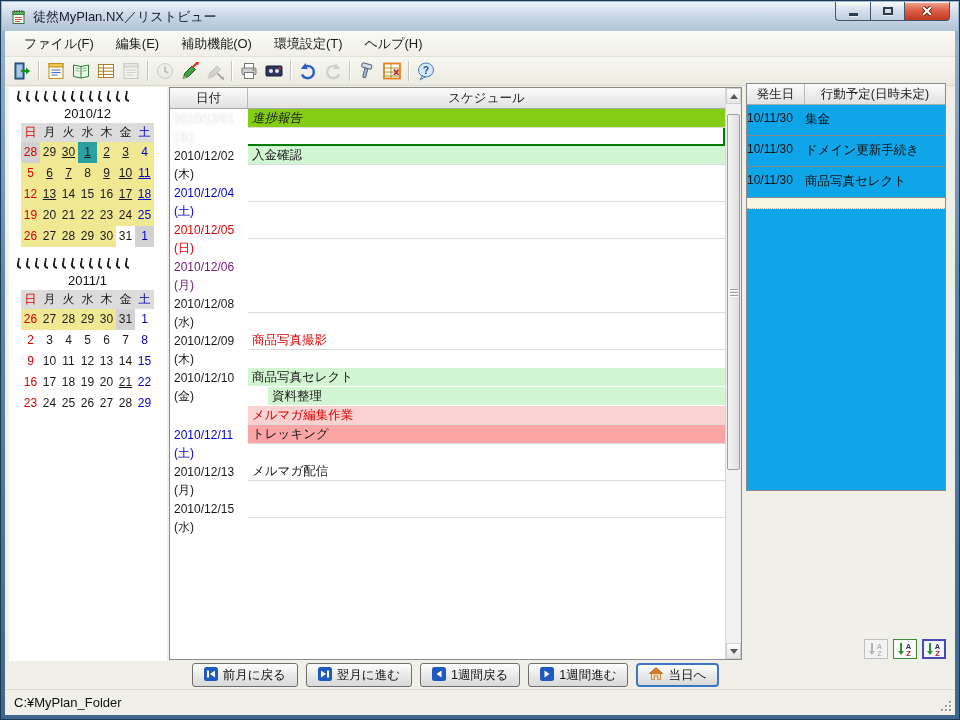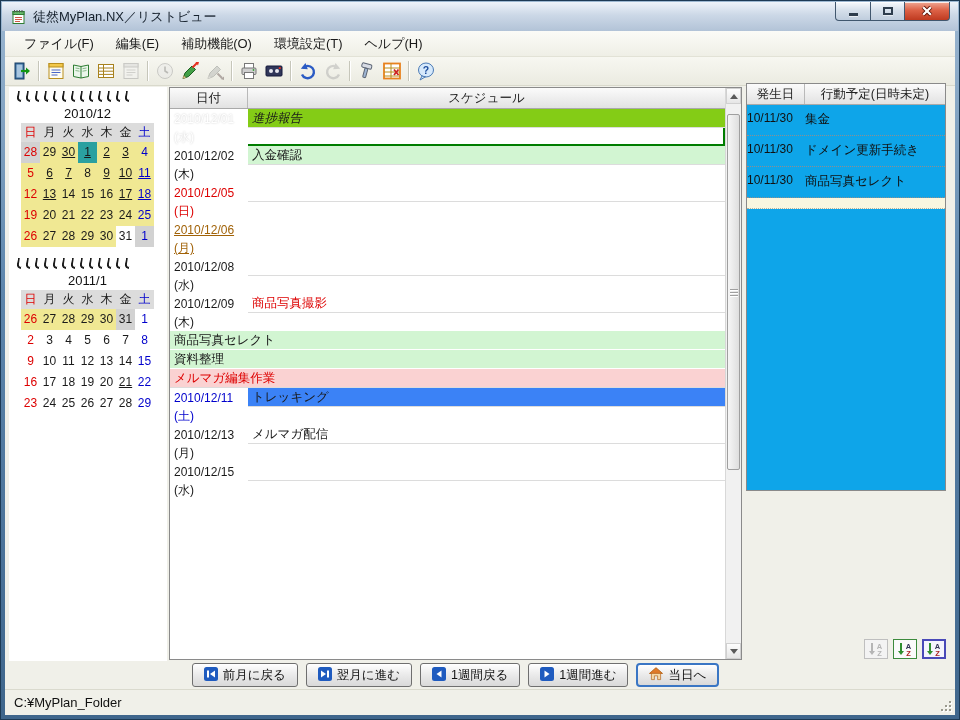--- a/index.html
+++ b/index.html
@@ -402,51 +402,58 @@
               <div class="le last" style="color: rgb(26, 26, 26); background: #84cc16; font-style: italic;">進捗報告</div>
             </div>
           </div>
           <div class="lg">
             <div class="ld" style="color: rgb(26, 26, 26);">2010/12/02 (木)</div>
             <div class="lec">
               <div class="le last" style="color: rgb(26, 26, 26); background: rgb(210, 245, 210);">入金確認</div>
             </div>
           </div>
           <div class="lg">
+            <div class="ld" style="color: rgb(0, 0, 204);">2010/12/04 (土)</div>
+            <div class="lec">
+              <div class="le last" style="color: rgb(26, 26, 26); background: rgb(255, 255, 255);"></div>
+            </div>
+          </div>
+          <div class="lg">
             <div class="ld" style="color: rgb(221, 0, 0);">2010/12/05 (日)</div>
             <div class="lec">
               <div class="le last" style="color: rgb(26, 26, 26); background: rgb(255, 255, 255);"></div>
             </div>
           </div>
           <div class="lg">
-            <div class="ld" style="color: #a16207; text-decoration: underline;">2010/12/06 (月)</div>
+            <div class="ld" style="color: #701a75;">2010/12/06 (月)</div>
           </div>
           <div class="lg">
             <div class="ld" style="color: rgb(26, 26, 26);">2010/12/08 (水)</div>
             <div class="lec">
               <div class="le last" style="color: rgb(26, 26, 26); background: rgb(255, 255, 255);"></div>
             </div>
           </div>
           <div class="lg">
             <div class="ld" style="color: rgb(26, 26, 26);">2010/12/09 (木)</div>
             <div class="lec">
               <div class="le last" style="color: rgb(221, 0, 0); background: rgb(255, 255, 255);">商品写真撮影</div>
             </div>
           </div>
           <div class="lg">
+            <div class="ld" style="color: rgb(26, 26, 26);">2010/12/10 (金)</div>
             <div class="lec">
               <div class="le" style="color: rgb(26, 26, 26); background: rgb(210, 245, 210);">商品写真セレクト</div>
-              <div class="le" style="color: rgb(26, 26, 26); background: rgb(210, 245, 210);">資料整理</div>
+              <div class="le" style="color: rgb(26, 26, 26); background: rgb(210, 245, 210); margin-left: 20px;">資料整理</div>
               <div class="le last" style="color: rgb(221, 0, 0); background: rgb(250, 210, 210);">メルマガ編集作業</div>
             </div>
           </div>
           <div class="lg">
             <div class="ld" style="color: rgb(0, 0, 204);">2010/12/11 (土)</div>
             <div class="lec">
-              <div class="le last" style="color: rgb(26, 26, 26); background: #3b82f6;">トレッキング</div>
+              <div class="le last" style="color: rgb(26, 26, 26); background: #fca5a5;">トレッキング</div>
             </div>
           </div>
           <div class="lg">
             <div class="ld" style="color: rgb(26, 26, 26);">2010/12/13 (月)</div>
             <div class="lec">
               <div class="le last" style="color: rgb(26, 26, 26); background: rgb(255, 255, 255);">メルマガ配信</div>
             </div>
           </div>
           <div class="lg">
             <div class="ld" style="color: rgb(26, 26, 26);">2010/12/15 (水)</div>

